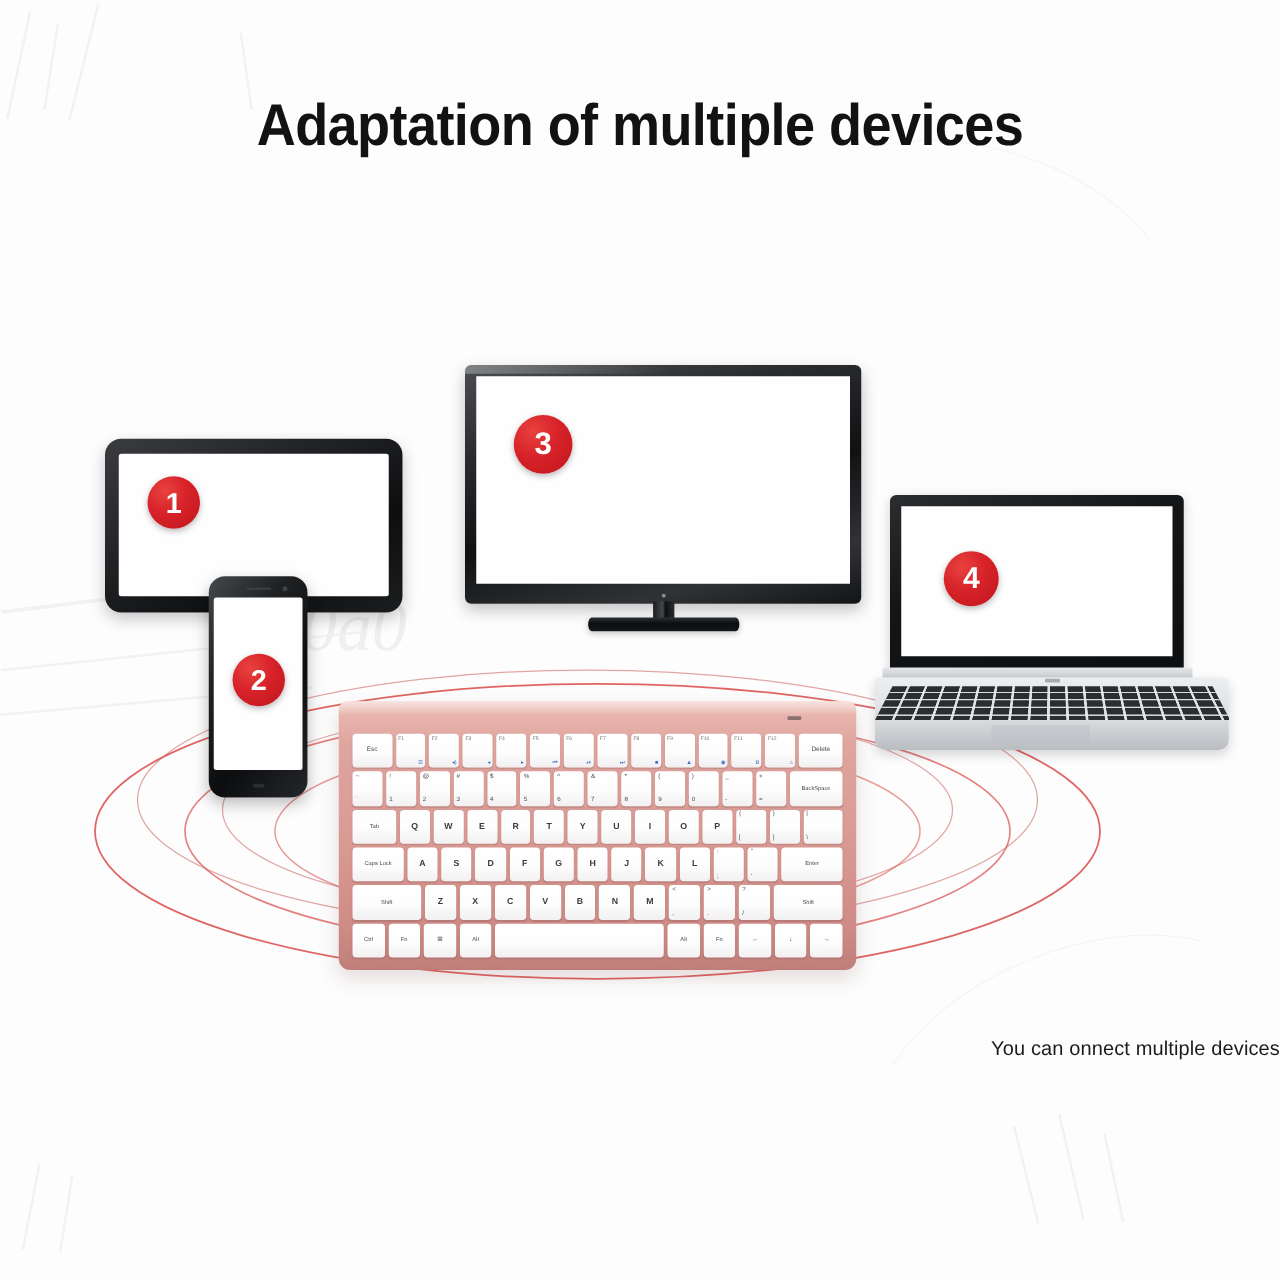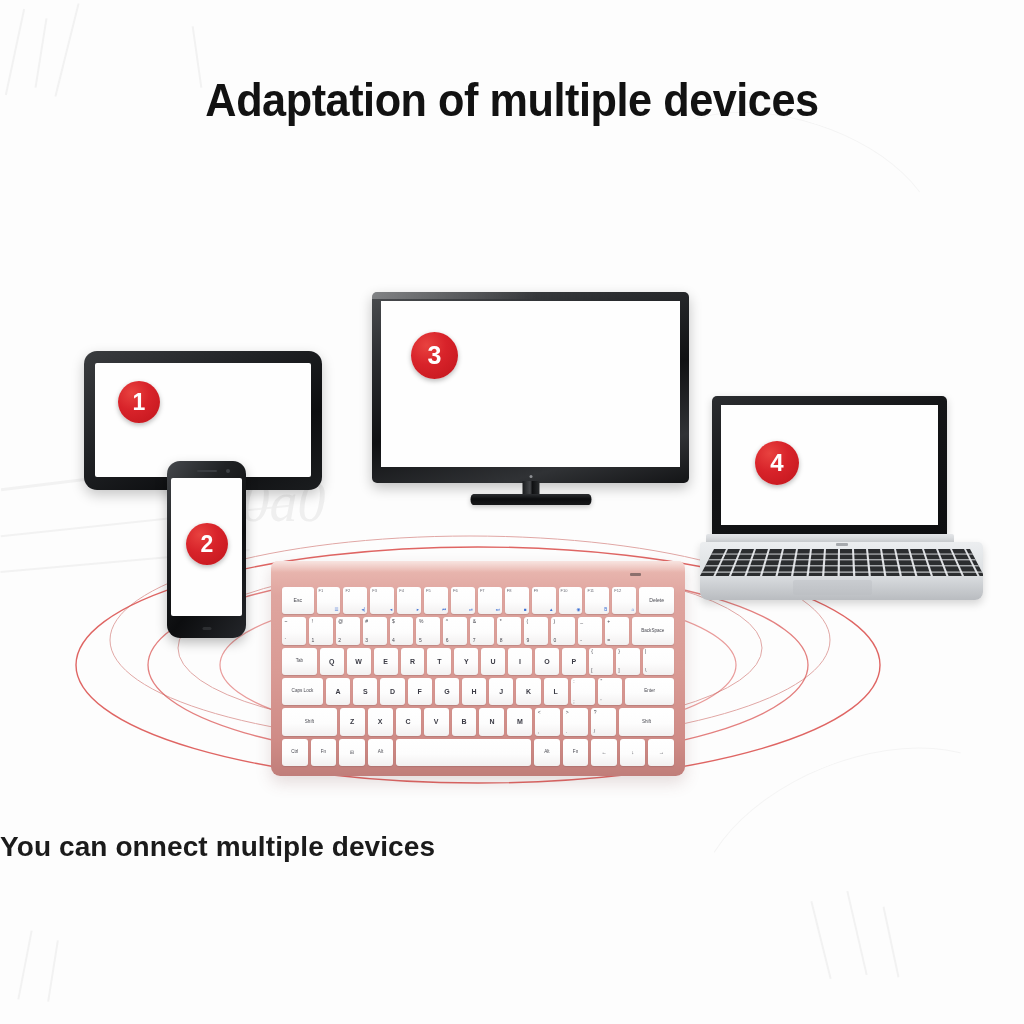--- a/index.html
+++ b/index.html
@@ -45,23 +45,23 @@
     font-size: 47px;
     font-weight: 700;
     letter-spacing: -0.5px;
     color: #121212;
     transform: scaleX(.92);
   }
   .caption {
     position: absolute;
     left: 0; right: 0;
     top: 831px;
-    text-align: left;
-    font-size: 28px;
-    font-weight: 700;
+    text-align: right;
+    font-size: 16px;
+    font-weight: 400;
     color: #1b1b1b;
     letter-spacing: .1px;
   }
 
   
   .arcs {
     position: absolute;
     left: 0; top: 0;
     width: 1024px; height: 1024px;
     pointer-events: none;

